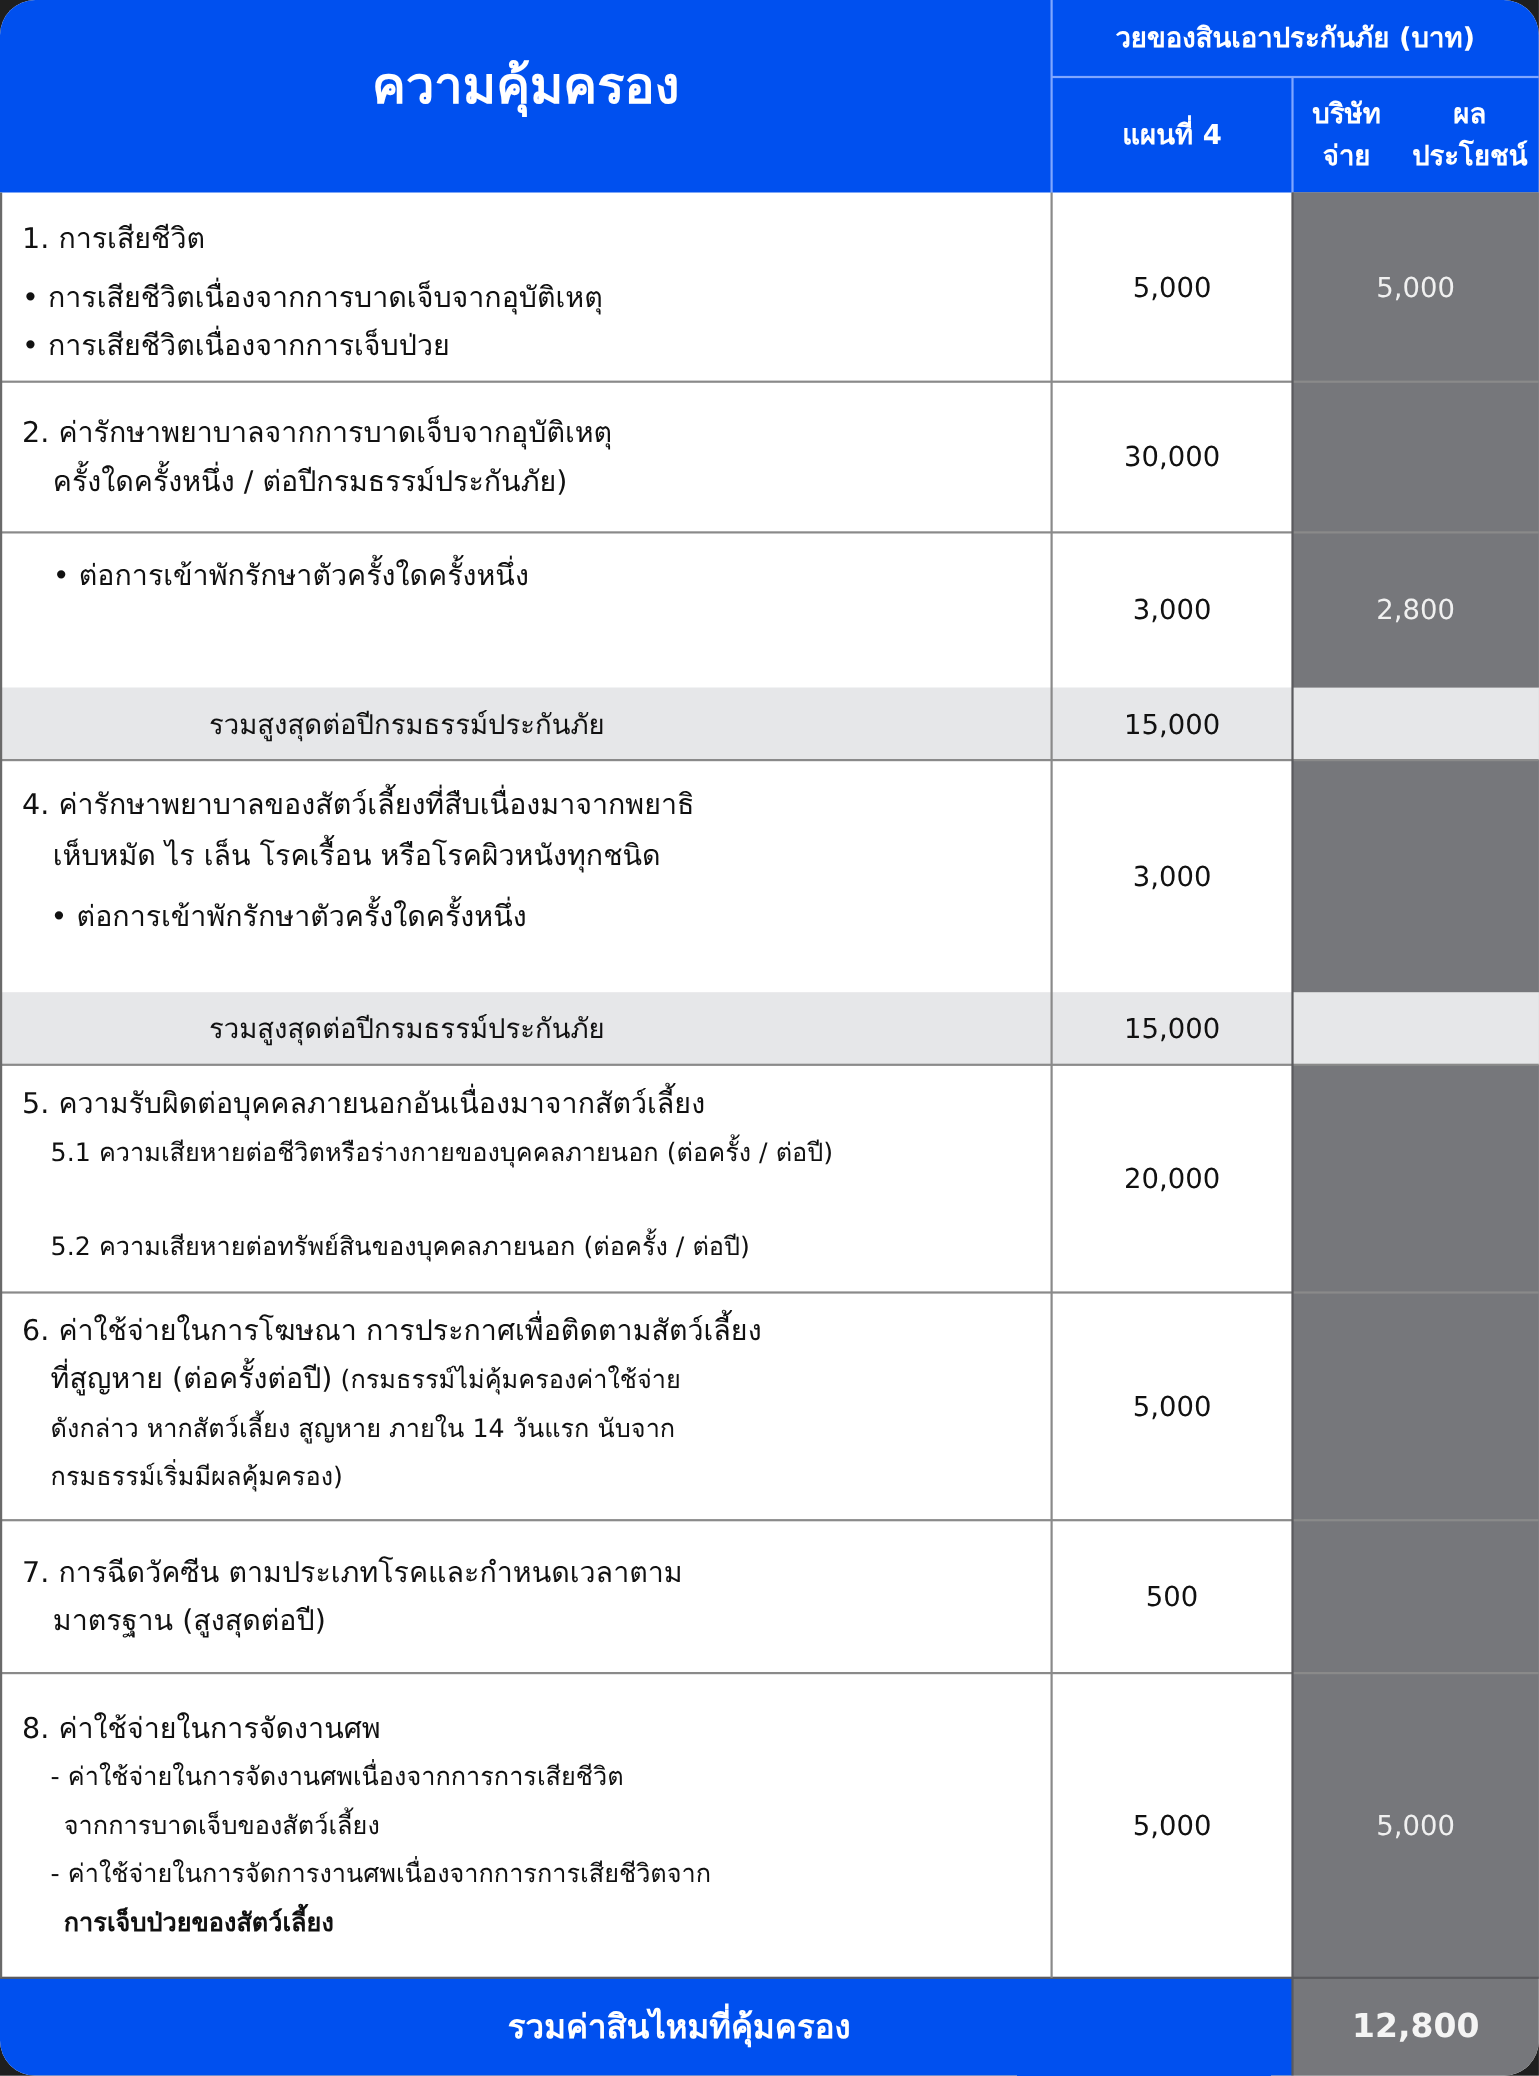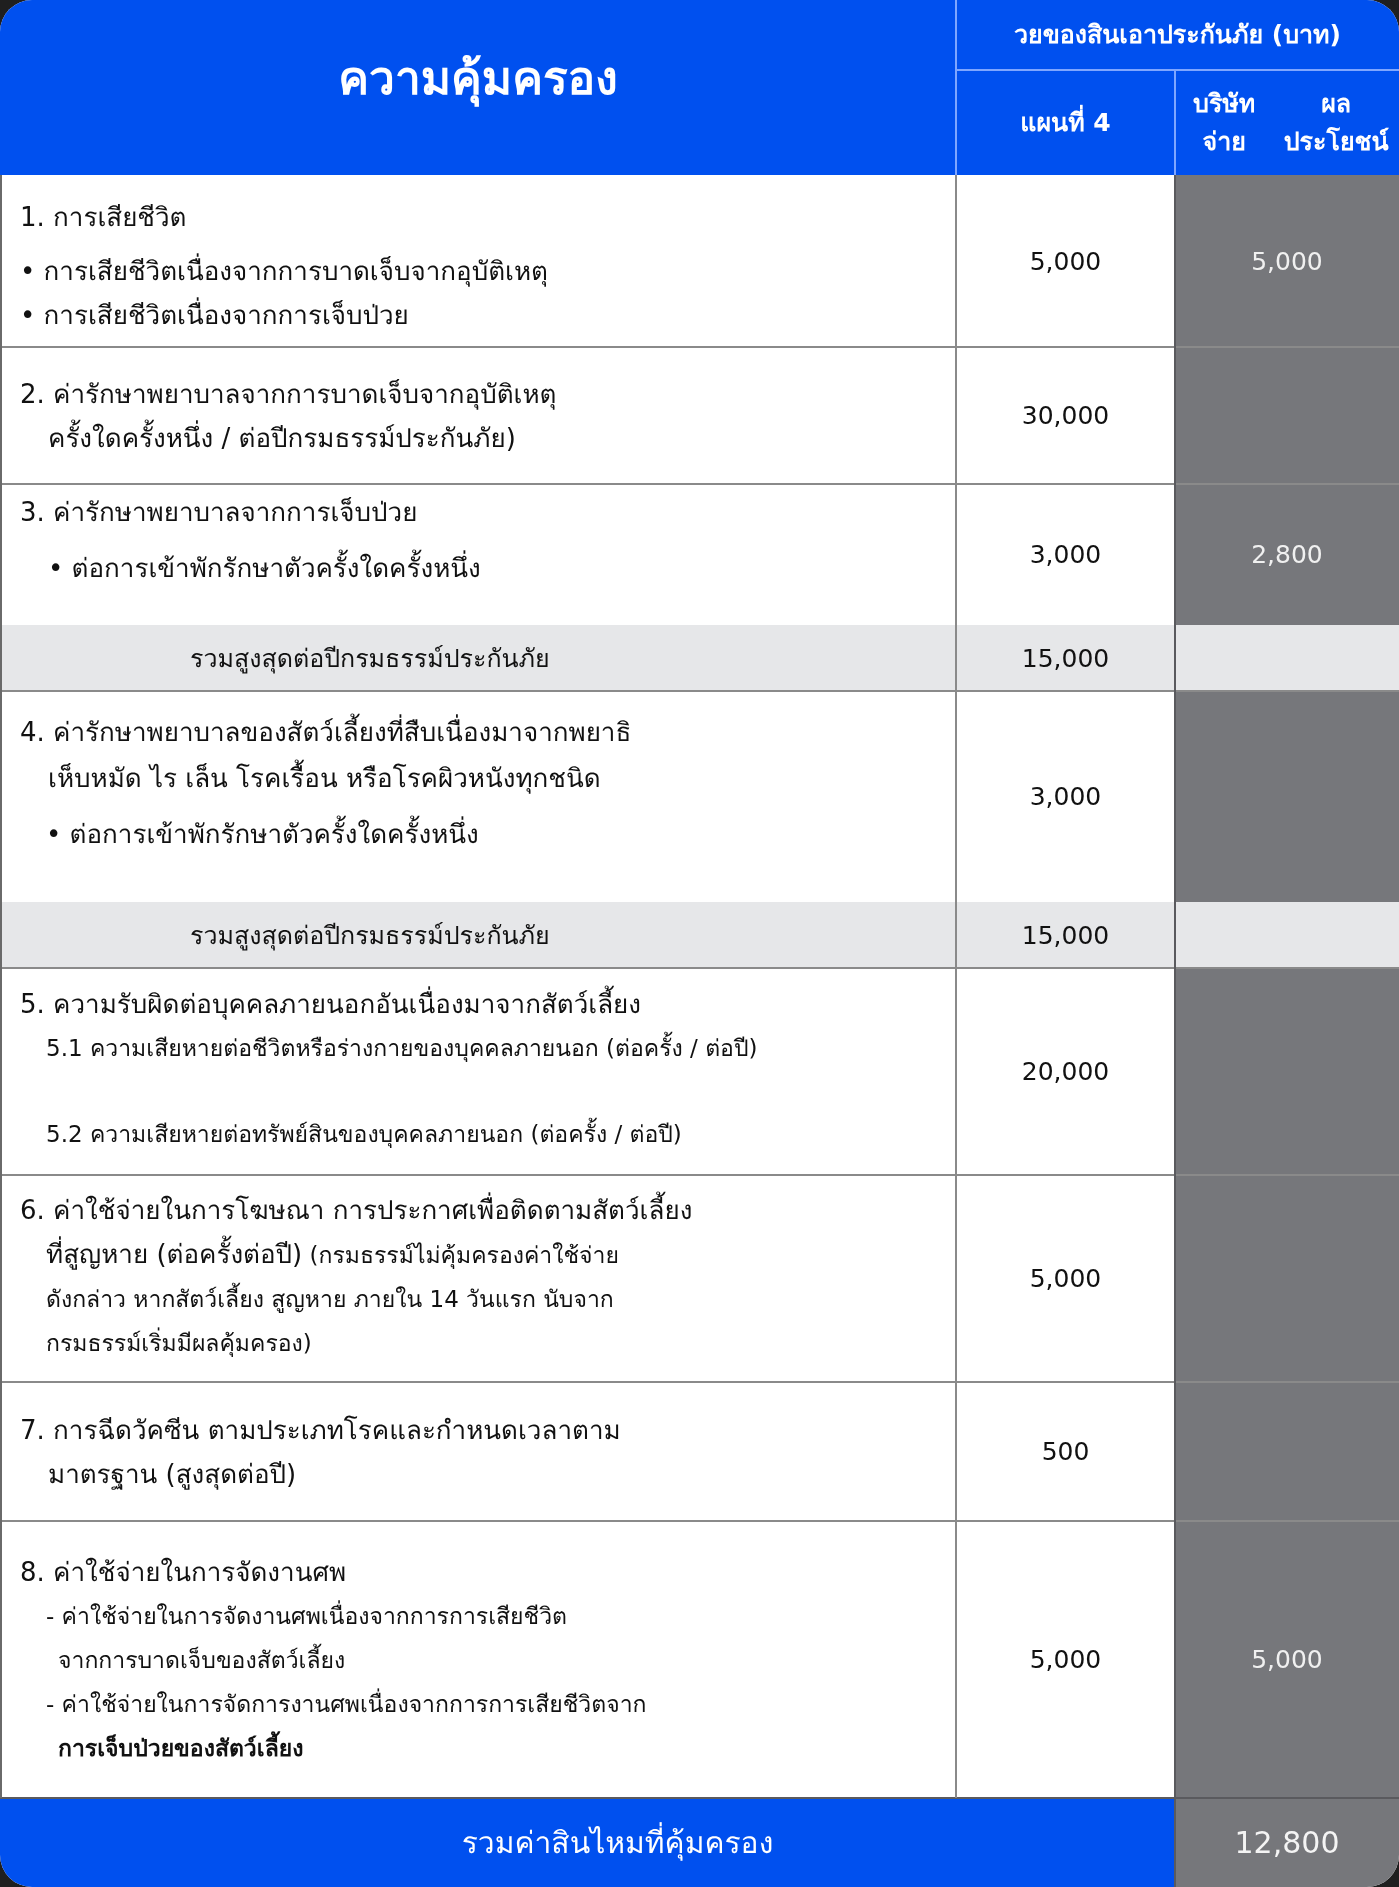--- a/index.html
+++ b/index.html
@@ -12,21 +12,21 @@
   .hline{position:absolute;left:0;width:1399px;height:2px;background:#8a8a8a;}
   .vline{position:absolute;width:2px;background:#8a8a8a;}
   .center{display:flex;align-items:center;justify-content:center;text-align:center;}
   .txt{color:#111;font-size:26px;line-height:44px;}
   .title{font-size:26px;}
   .line{white-space:nowrap;}
   .num{font-size:25px;color:#111;}
   .grayc .num{color:#f0f0f0;}
   .hdr-main{font-size:46px;font-weight:bold;}
   .hdr-sm{font-size:25px;font-weight:bold;line-height:38px;}
-  .foot{font-size:30px;font-weight:normal;}
+  .foot{font-size:30px;font-weight:bold;}
 </style>
 </head>
 <body>
 
 <div class="card">
 
   <div class="cell blue center" style="left:0;top:0;width:956px;height:175px;padding-bottom:20px;">
     <span class="hdr-main">ความคุ้มครอง</span>
   </div>
   <div class="cell blue center" style="left:956px;top:0;width:443px;height:70px;">
@@ -67,21 +67,20 @@
     <div class="line title" style="padding-left:28px;">ครั้งใดครั้งหนึ่ง / ต่อปีกรมธรรม์ประกันภัย)</div>
   </div>
   <div class="cell center" style="left:956px;top:347px;width:219px;height:137px;">
       <span class="num">30,000</span>
     </div>
   <div class="cell center grayc" style="left:1175px;top:347px;width:224px;height:137px;">
       <span class="num"></span>
     </div>
 
   <div class="cell txt" style="left:20px;top:490px;width:920px;">
-    <div class="line title">3. ค่ารักษาพยาบาลจากการเจ็บป่วย</div>
     <div class="line" style="padding-left:28px;margin-top:12px;">• ต่อการเข้าพักรักษาตัวครั้งใดครั้งหนึ่ง</div>
   </div>
   <div class="cell center" style="left:956px;top:484px;width:219px;height:141px;">
       <span class="num">3,000</span>
     </div>
   <div class="cell center grayc" style="left:1175px;top:484px;width:224px;height:141px;">
       <span class="num">2,800</span>
     </div>
 
   <div class="cell center" style="left:0;top:625px;width:956px;height:66px;justify-content:flex-start;padding-left:190px;">

